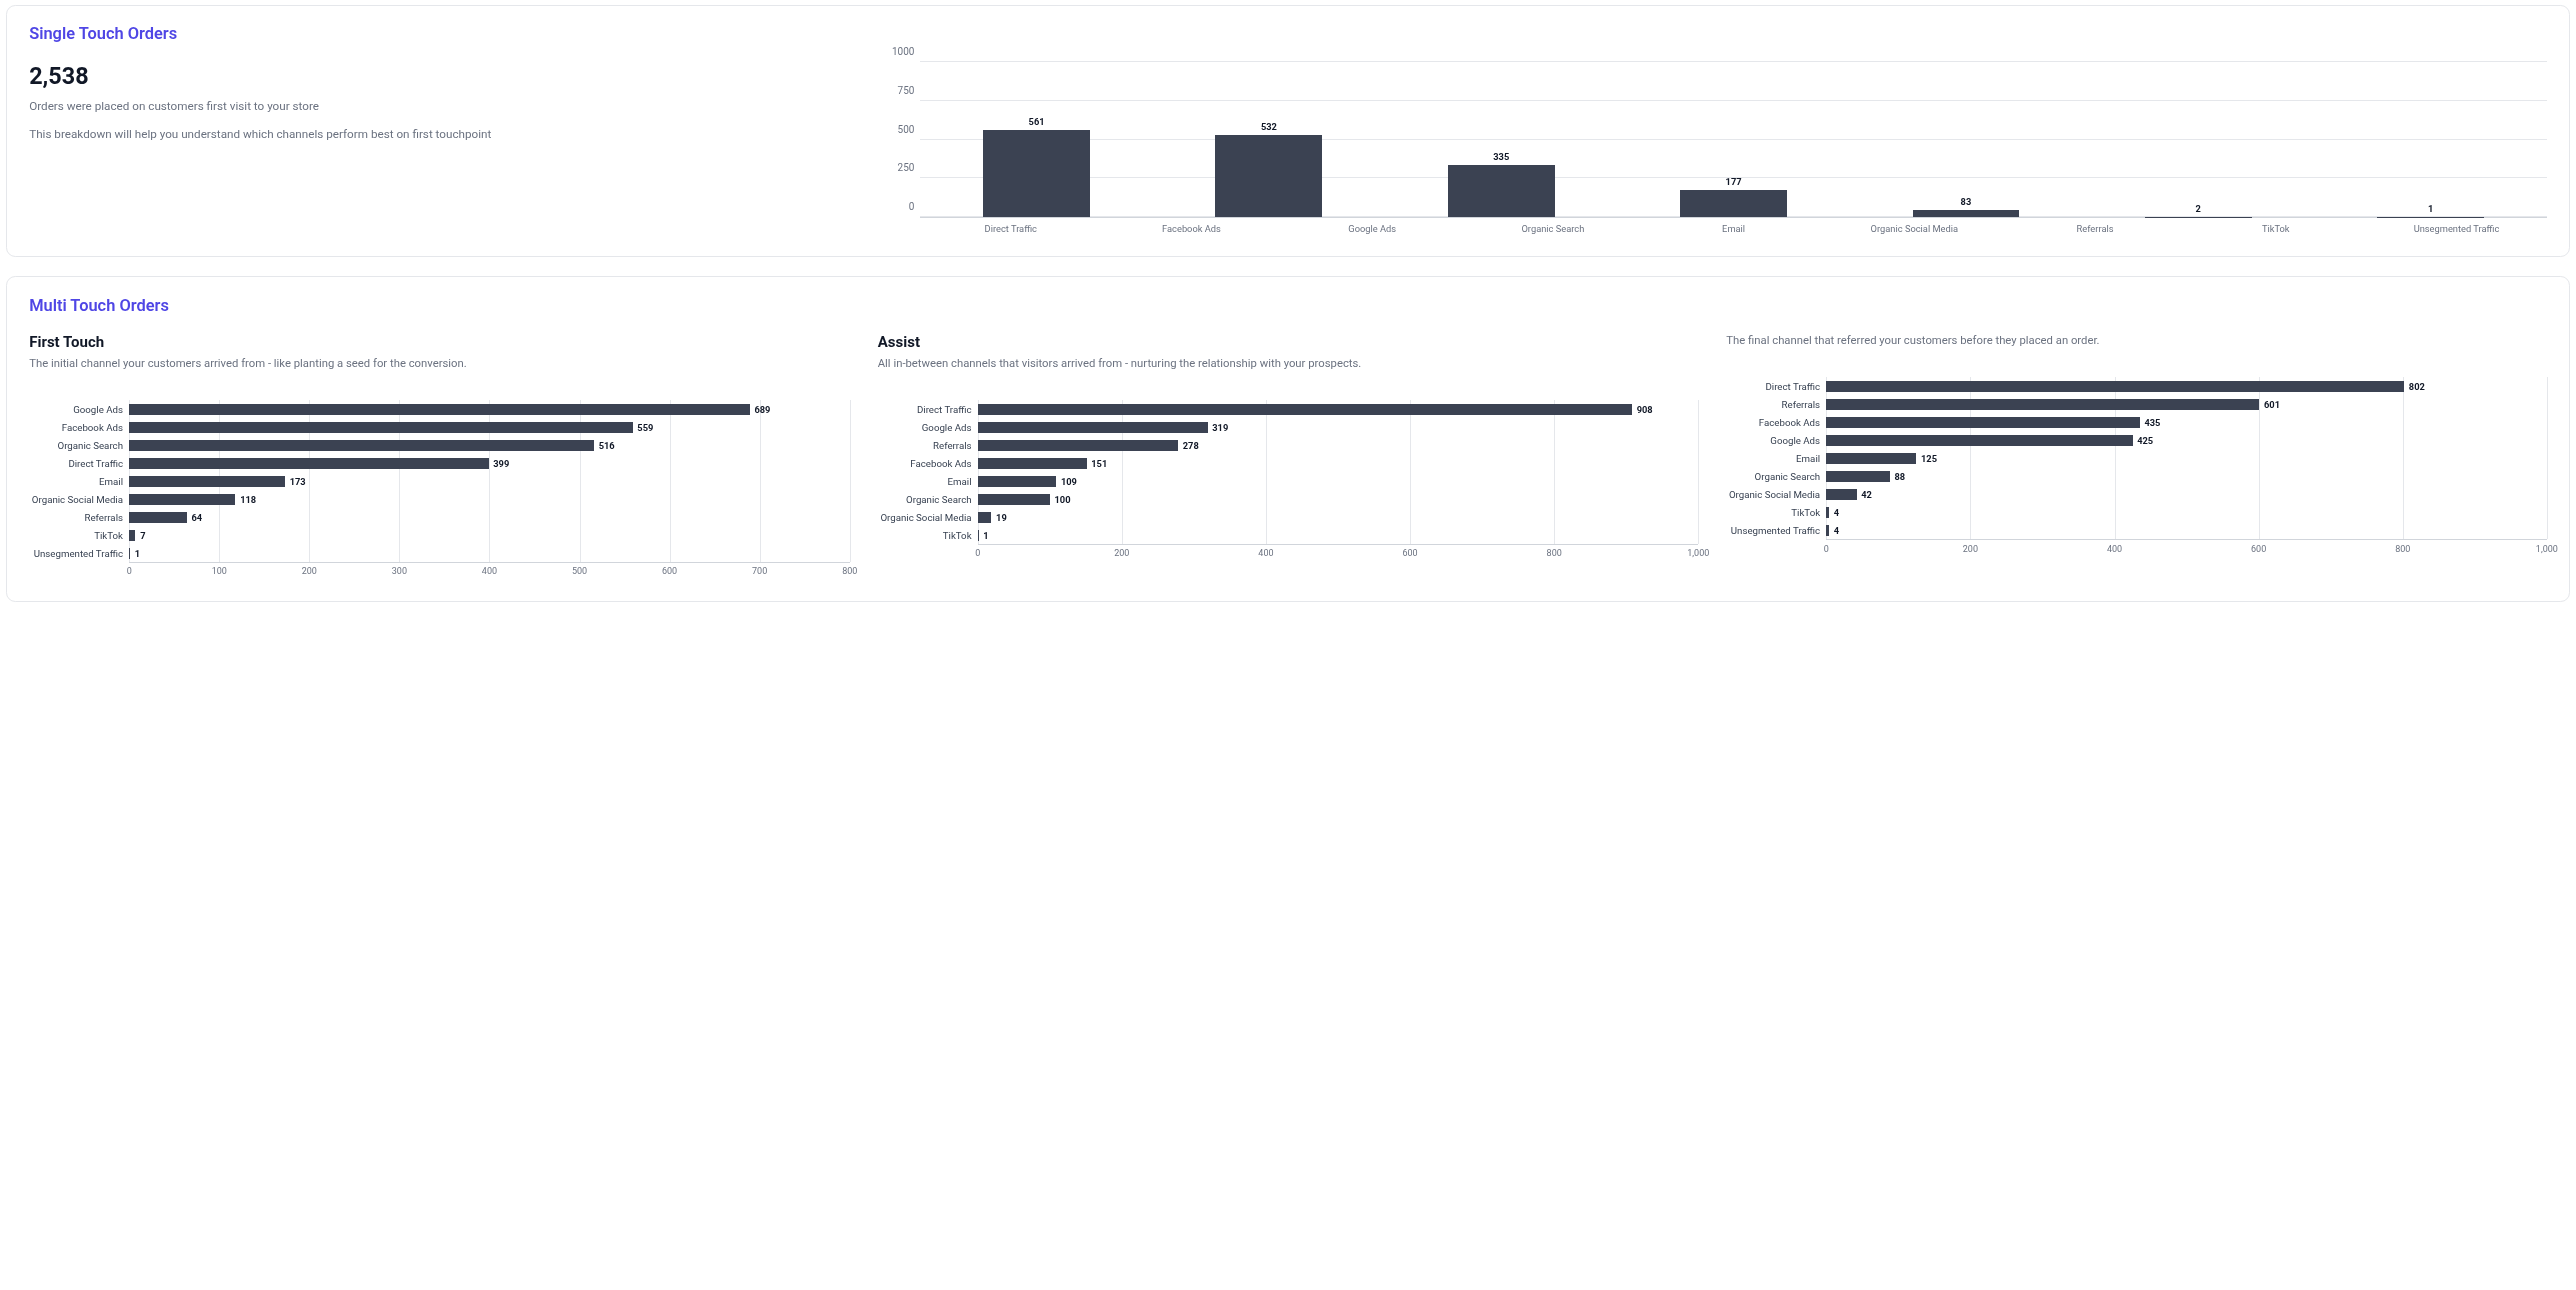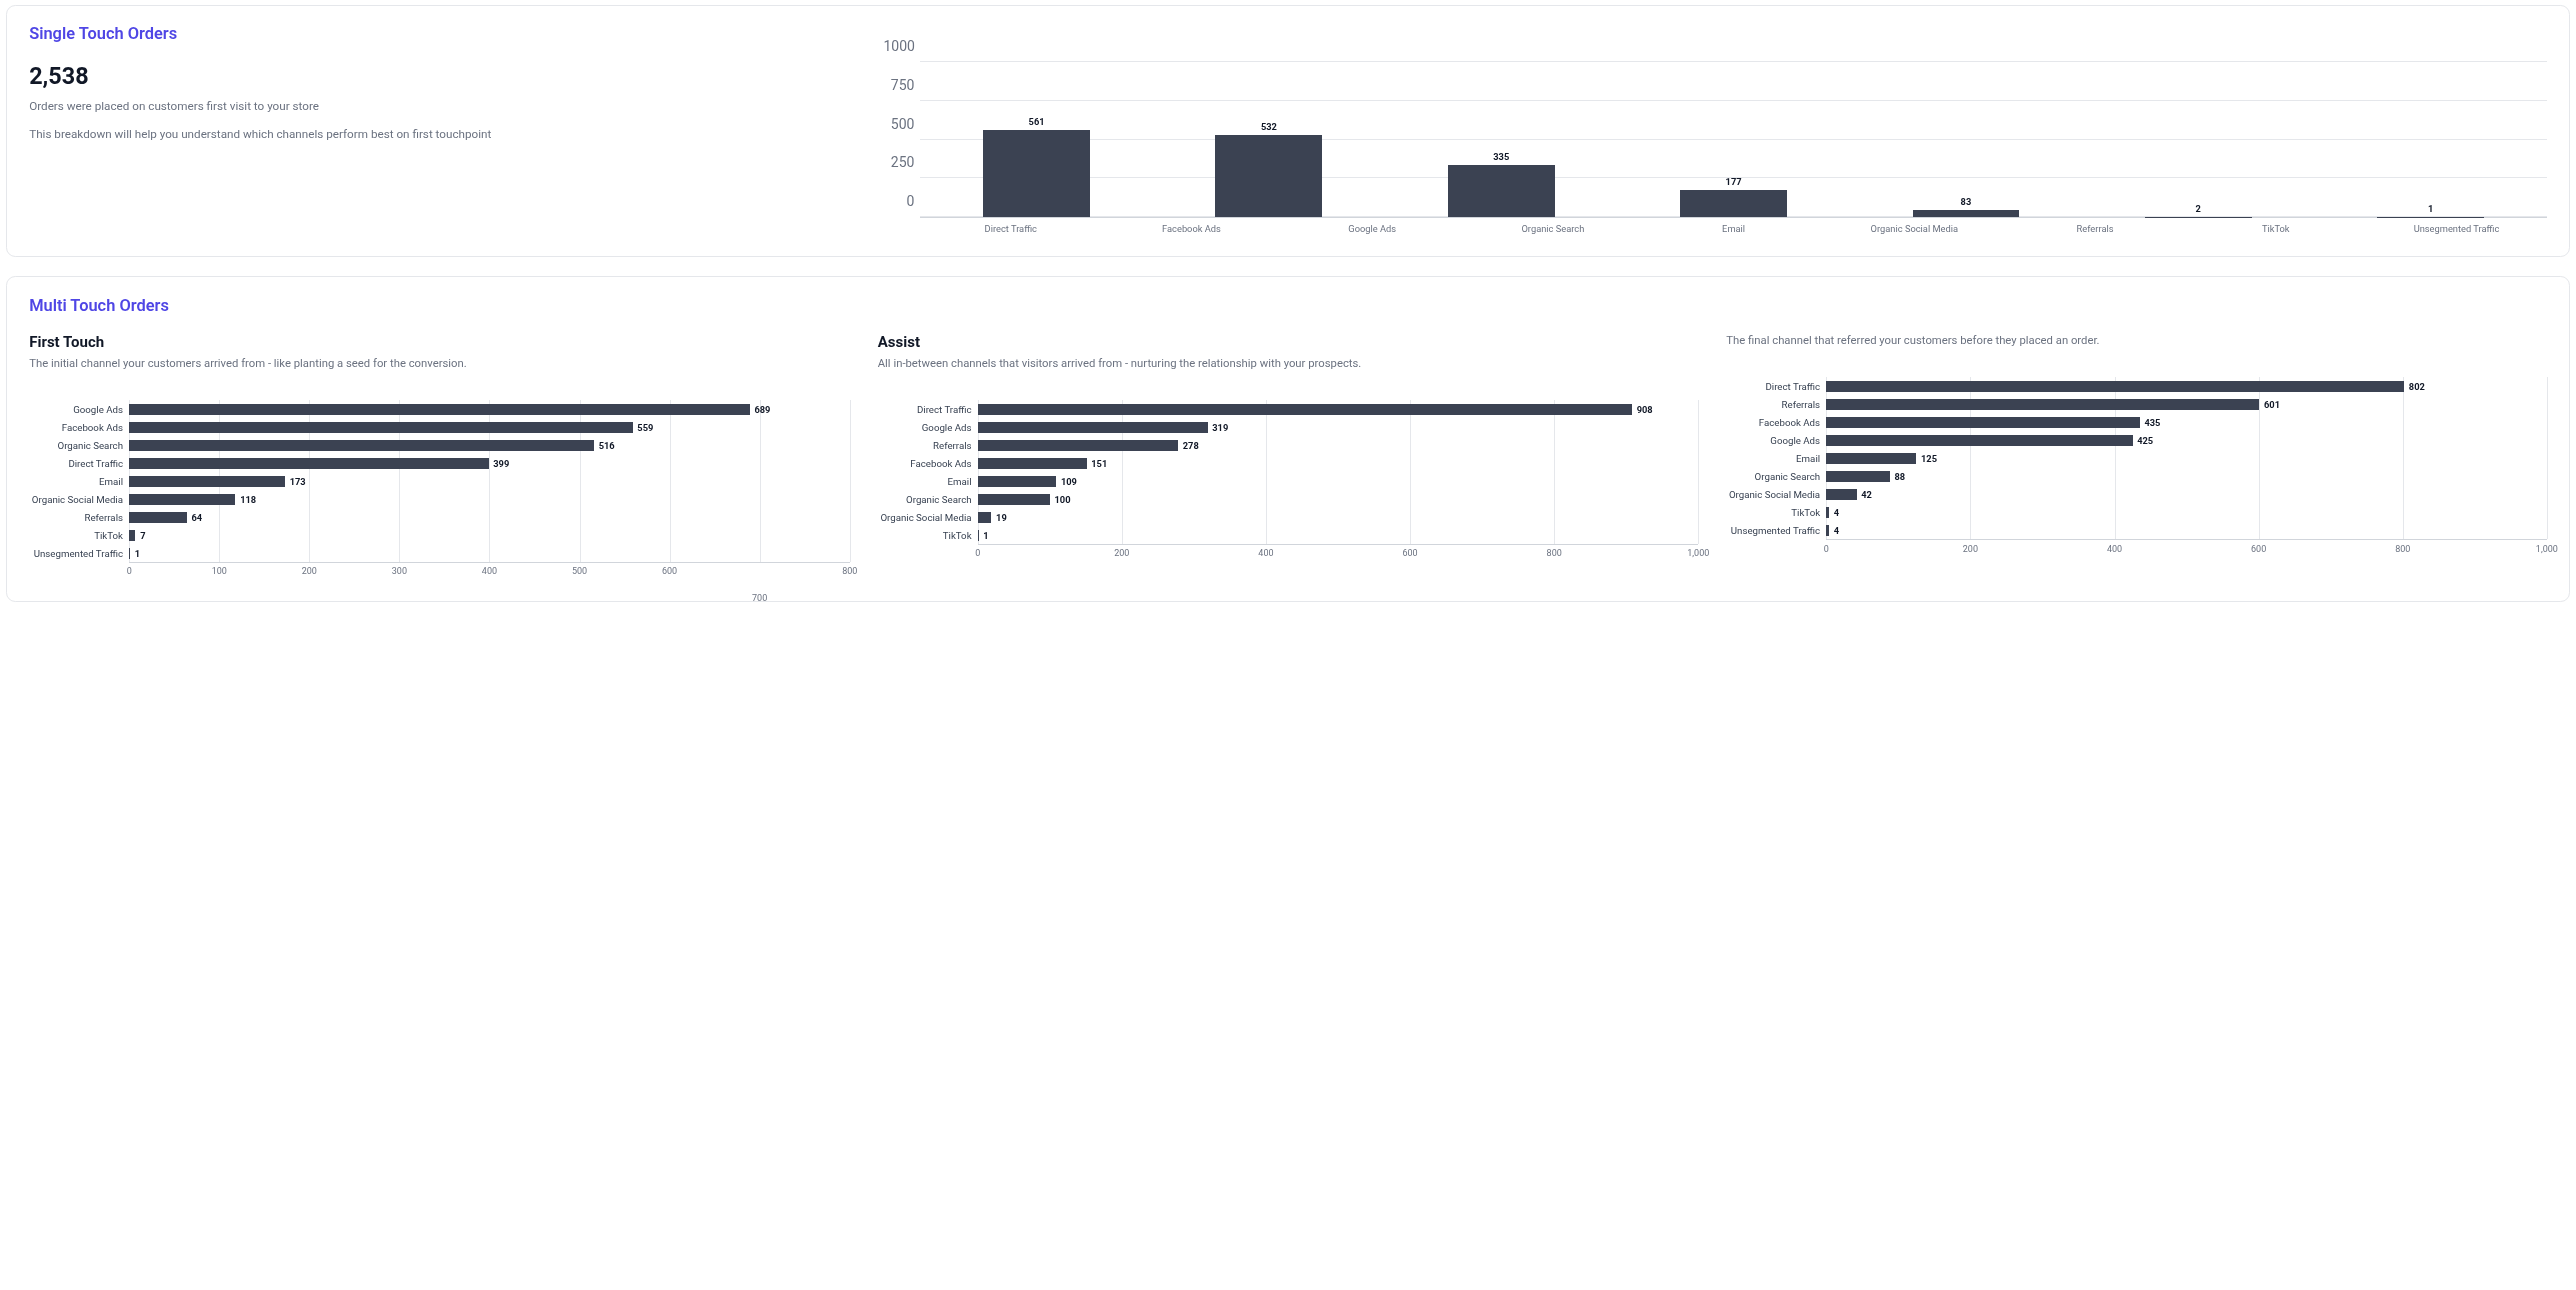--- a/index.html
+++ b/index.html
@@ -79,21 +79,21 @@
   .vchart-grid-line {
     position: absolute;
     left: 0; right: 0;
     border-top: 0.8px solid #e5e7eb;
   }
   .vchart-ytick {
     position: absolute;
     left: -37px;
     width: 31px;
     text-align: right;
-    font-size: 14px;
+    font-size: 10px;
     color: #6b7280;
     transform: translateY(-50%);
   }
   .vchart-bars {
     position: absolute;
     left: 0; right: 0; top: 0; bottom: 0;
     display: flex;
     align-items: flex-end;
   }
   .vchart-bar-slot {
@@ -343,21 +343,21 @@
               </div>
             </div>
             <div class="hchart-xaxis">
               <div class="hchart-xtick" style="left: 0%;">0</div>
               <div class="hchart-xtick" style="left: 12.5%;">100</div>
               <div class="hchart-xtick" style="left: 25%;">200</div>
               <div class="hchart-xtick" style="left: 37.5%;">300</div>
               <div class="hchart-xtick" style="left: 50%;">400</div>
               <div class="hchart-xtick" style="left: 62.5%;">500</div>
               <div class="hchart-xtick" style="left: 75%;">600</div>
-              <div class="hchart-xtick" style="left: 87.5%; margin-top: 27px;">700</div>
+              <div class="hchart-xtick" style="left: 87.5%;">700</div>
               <div class="hchart-xtick" style="left: 100%;">800</div>
             </div>
           </div>
         </div>
     </div>
     <div class="multi-col">
       <div class="section-title">Assist</div>
       <div class="section-desc">All in-between channels that visitors arrived from - nurturing the relationship with your prospects.</div>
       <div class="hchart" id="hchart-assist">
           <div class="hchart-body">

